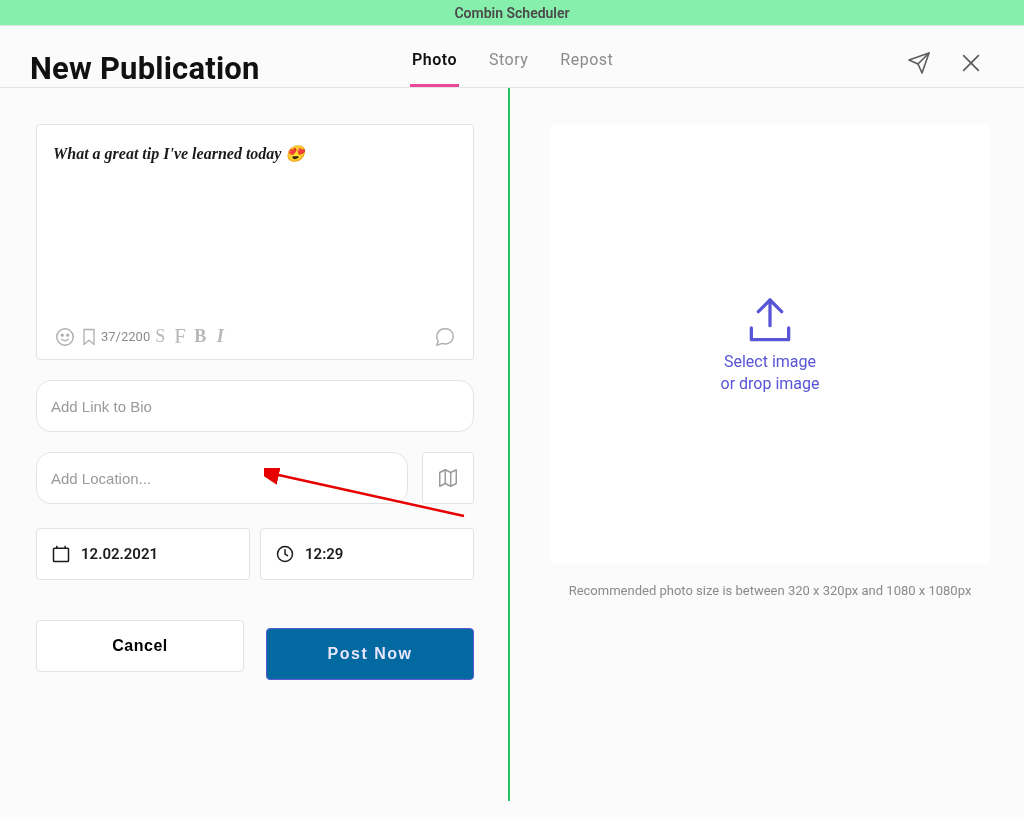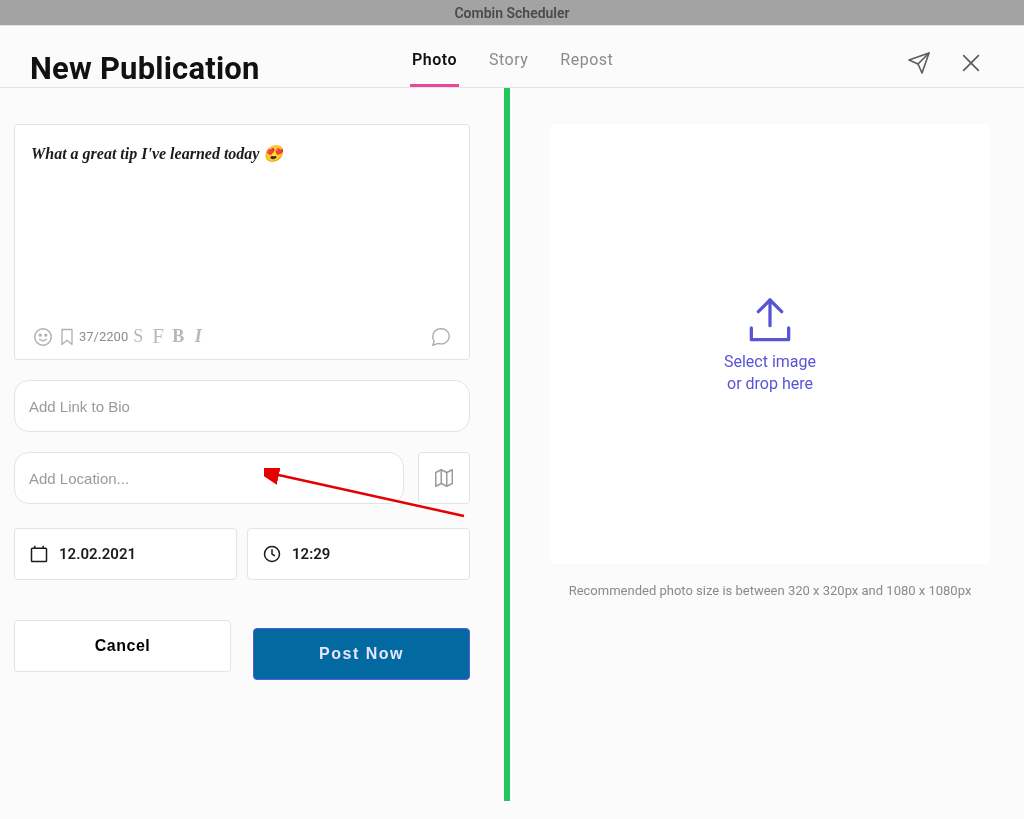--- a/index.html
+++ b/index.html
@@ -10,21 +10,21 @@
     body {
       font-family: -apple-system, BlinkMacSystemFont, "Segoe UI", Roboto, Helvetica, Arial, sans-serif;
       background: #fbfbfb;
       width: 1024px;
       height: 819px;
       overflow: hidden;
       color: #1b1b1b;
     }
     .top-bar {
       height: 26px;
-      background: #a3a3a3;
+      background: #86efac;
       border-bottom: 1px solid #e3e3e3;
       display: flex;
       align-items: center;
       justify-content: center;
       font-size: 14px;
       font-weight: 600;
       color: #4a4a4a;
     }
     .header-row {
       display: flex;
@@ -74,22 +74,22 @@
       align-items: center;
       justify-content: center;
       cursor: pointer;
     }
     .content {
       display: flex;
       height: calc(100% - 26px - 80px);
     }
     .left-col {
       width: 525px;
-      padding: 36px 34px 30px 14px;
-      border-right: 6px solid #22c55e;
+      padding: 36px 34px 30px 36px;
+      border-right: 2px solid #22c55e;
     }
     .right-col {
       flex: 1;
       padding: 36px 34px 30px 40px;
       display: flex;
       flex-direction: column;
       align-items: center;
     }
     .caption-box {
       border: 1px solid #e3e3e3;
@@ -364,21 +364,21 @@
     <div class="drop-zone">
       <span>
         <svg width="56" height="56" viewBox="0 0 24 24" fill="none" stroke="#5854d6" stroke-width="1.4" stroke-linecap="round" stroke-linejoin="round">
           <path d="M12 3 V14"></path>
             <path d="M7 8 L12 3 L17 8"></path>
           <path d="M4 15 V20 H20 V15"></path>
         </svg>
       </span>
       <div class="drop-zone-text">
         <div>Select image</div>
-        <div>or drop here</div>
+        <div>or drop image</div>
       </div>
     </div>
     <div class="recommended">Recommended photo size is between 320 x 320px and 1080 x 1080px</div>
   </div>
 
 </div>
 
 <svg class="annotation-arrow" width="220" height="60">
   <defs>
     <marker id="arrowhead" markerWidth="10" markerHeight="8" refX="2" refY="4" orient="auto">

